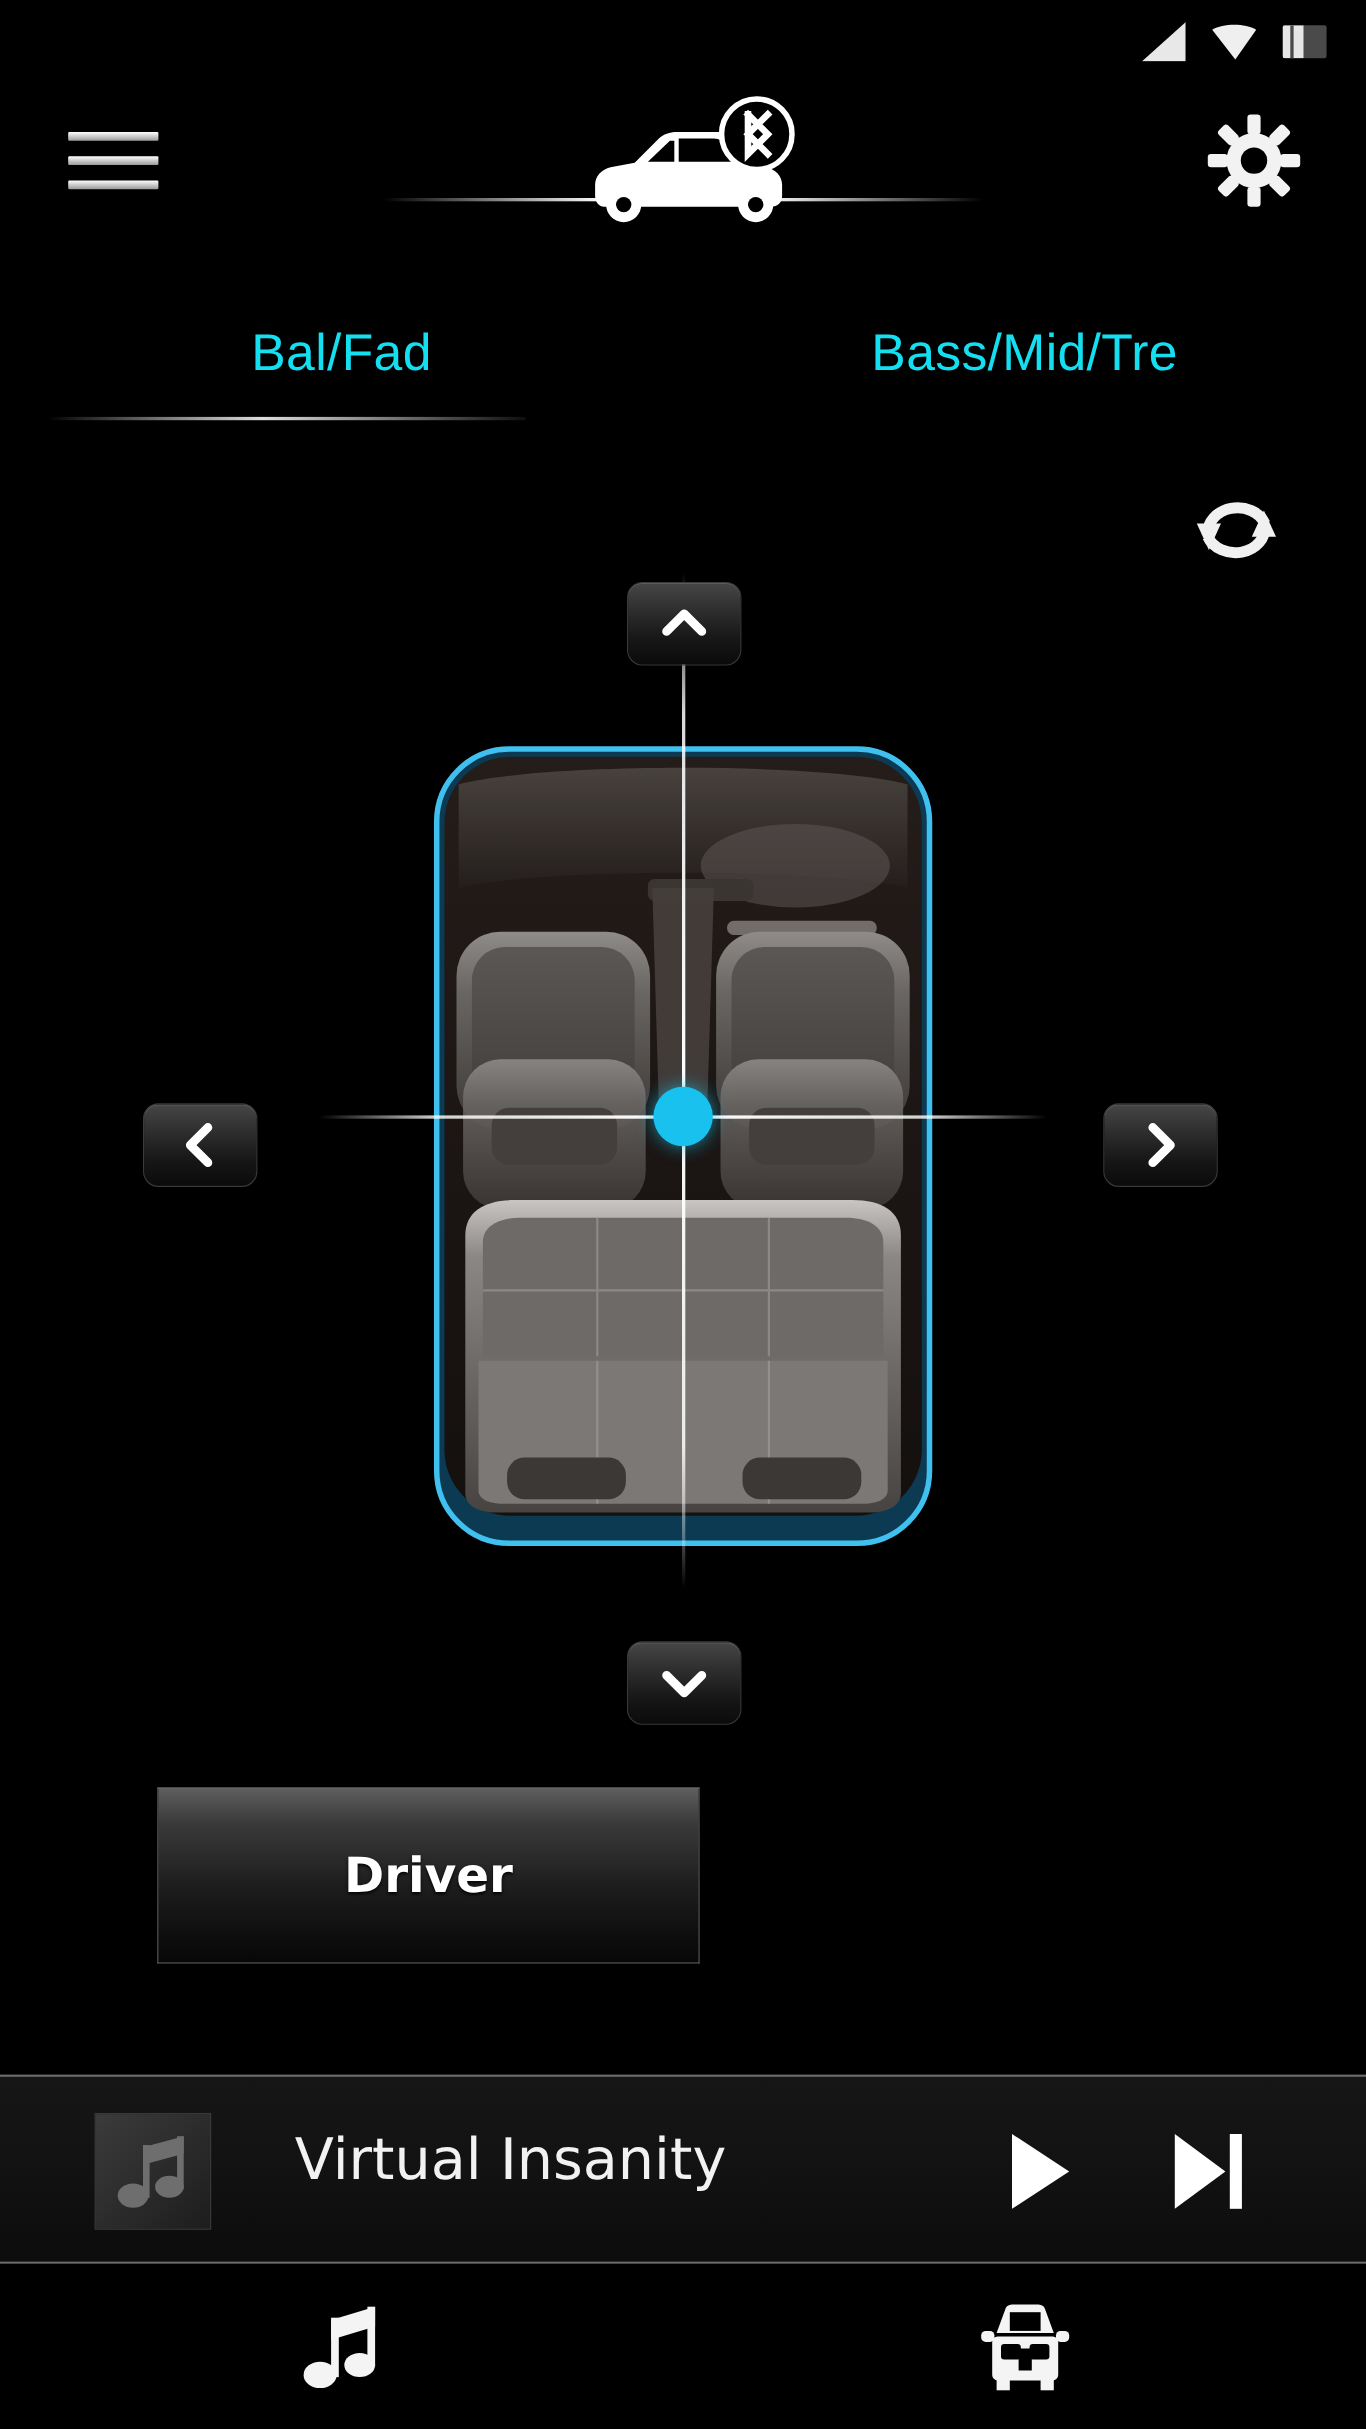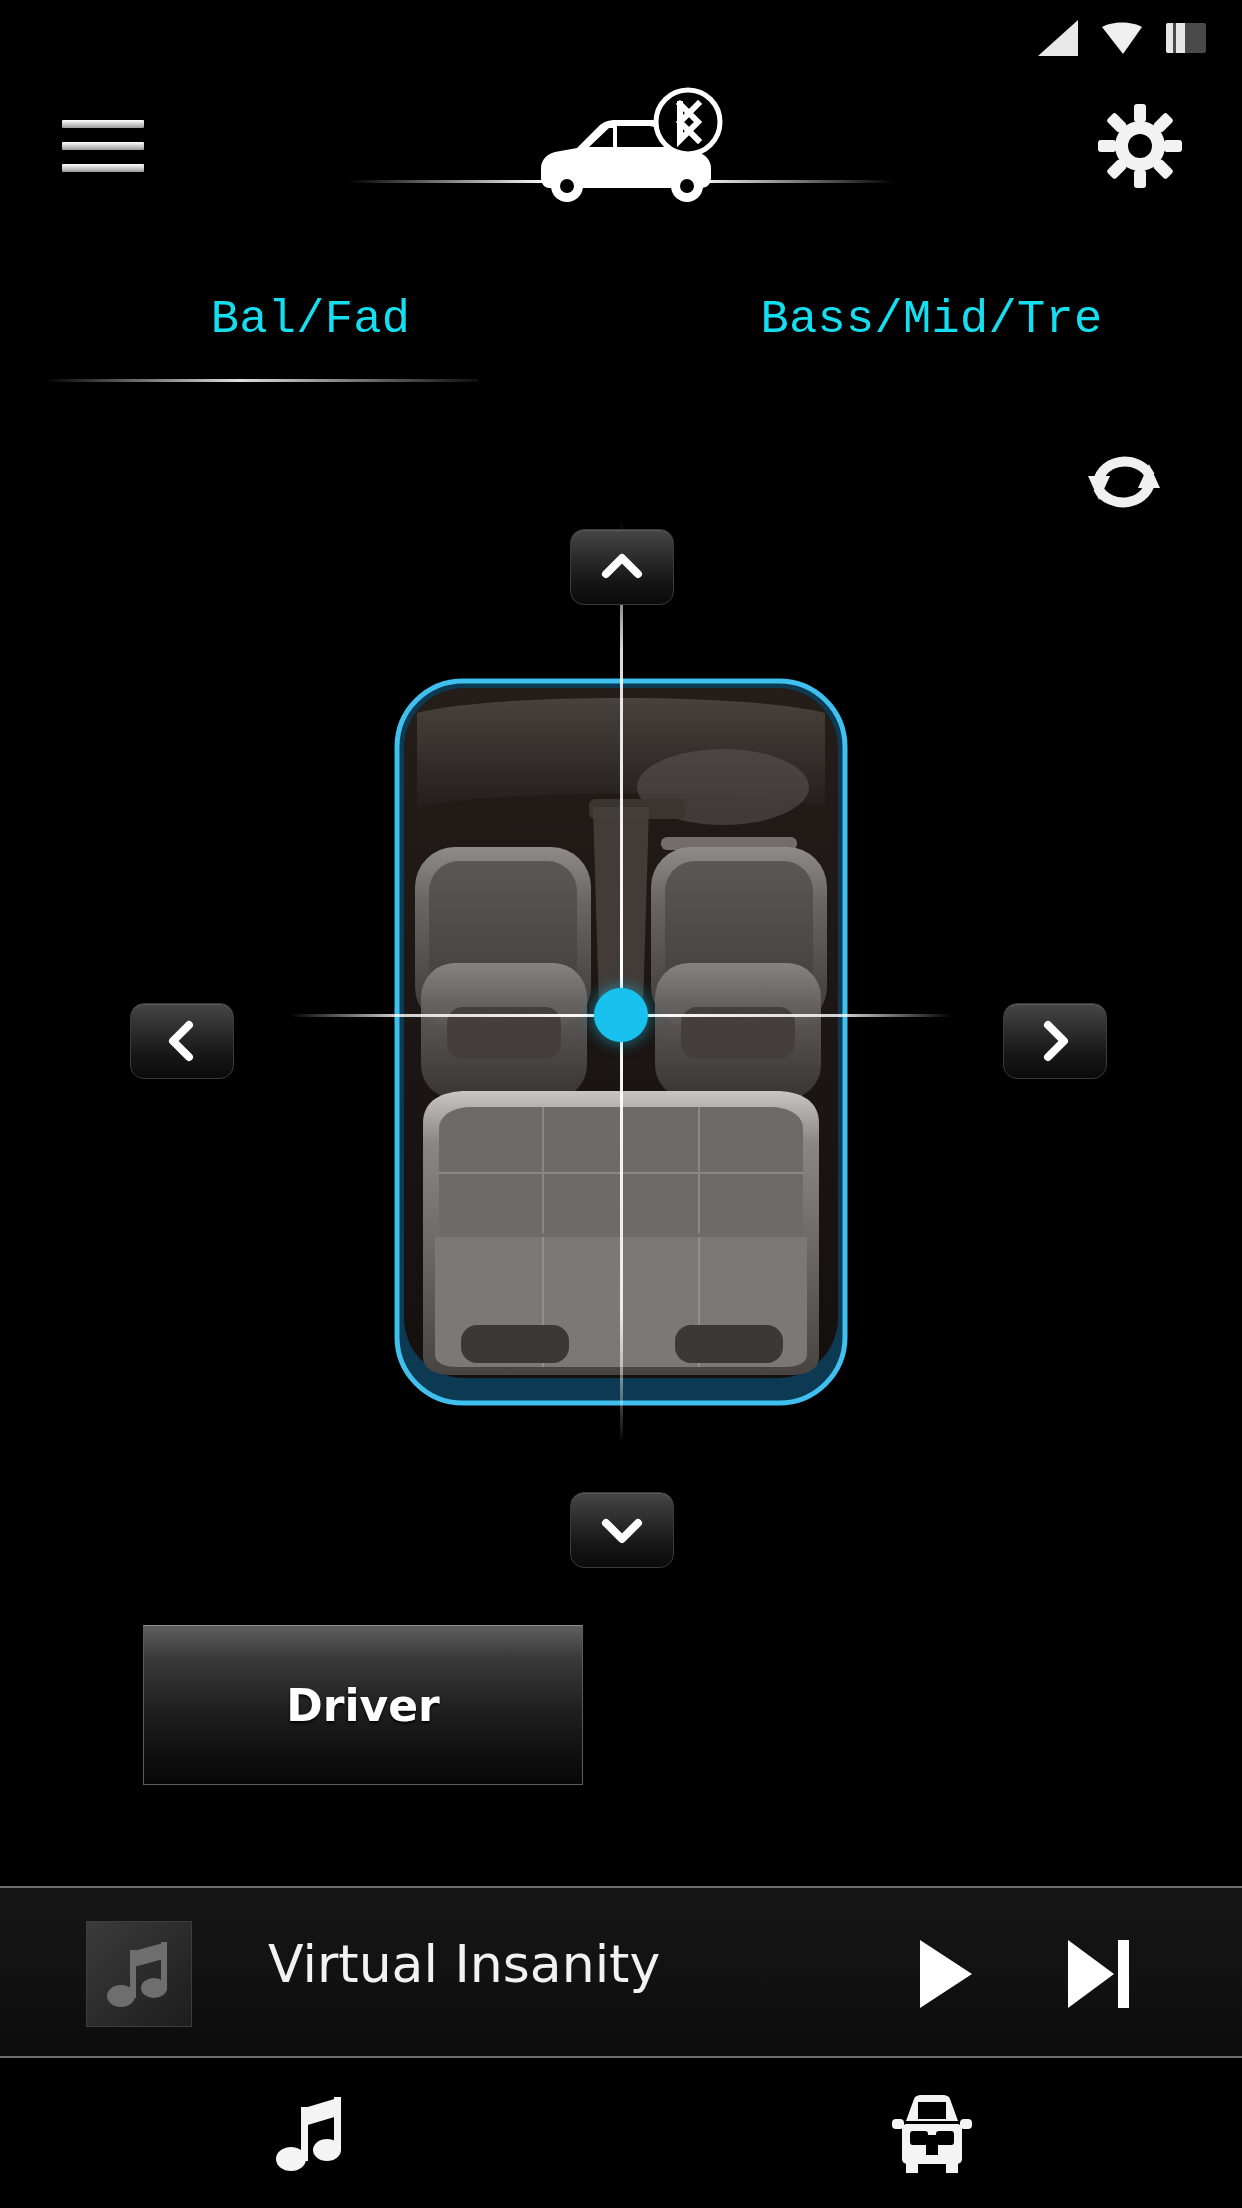--- a/index.html
+++ b/index.html
@@ -70,21 +70,21 @@
 
   
   #tabs {
     position:absolute; top:290px; left:0; width:1242px; height:110px;
     display:flex;
   }
   .tab {
     flex:1; position:relative;
     display:flex; align-items:flex-start; justify-content:center;
     font-size:47px; color:#14dff0; letter-spacing:0.3px;
-    font-family:Liberation Mono, monospace;
+    font-family:Liberation Sans, sans-serif;
   }
   .tab .lbl { line-height:1; padding-top:6px; }
   .tab .ul {
     position:absolute; bottom:18px; left:7%; width:70%; height:3px;
     background:linear-gradient(to right, rgba(255,255,255,0), #dedede 45%, rgba(255,255,255,0.05));
     display:none;
   }
   .tab.active .ul { display:block; }
 
   
@@ -130,21 +130,21 @@
     position:absolute; width:54px; height:54px; border-radius:50%;
     background:#19c2ee;
     box-shadow:0 0 16px rgba(25,194,238,0.65);
   }
 
   
   #presets {
     position:absolute; top:1625px; left:0; width:1242px; height:180px;
   }
   .preset {
-    position:absolute; top:0; width:440px; height:160px;
+    position:absolute; top:0; width:493px; height:160px;
     background:linear-gradient(to bottom,#5e5e5e 0%,#3a3a3a 20%,#1e1e1e 55%,#0d0d0d 86%,#070707 100%);
     border:1px solid #5c5c5c;
     border-top-color:#8e8e8e;
     display:flex; align-items:center; justify-content:center;
     color:#fff; font-size:44px; font-weight:bold;
     text-shadow:0 2px 3px rgba(0,0,0,0.9);
     font-family:"DejaVu Sans", sans-serif;
     text-align:center;
   }
   #preset-driver { left:143px; }

